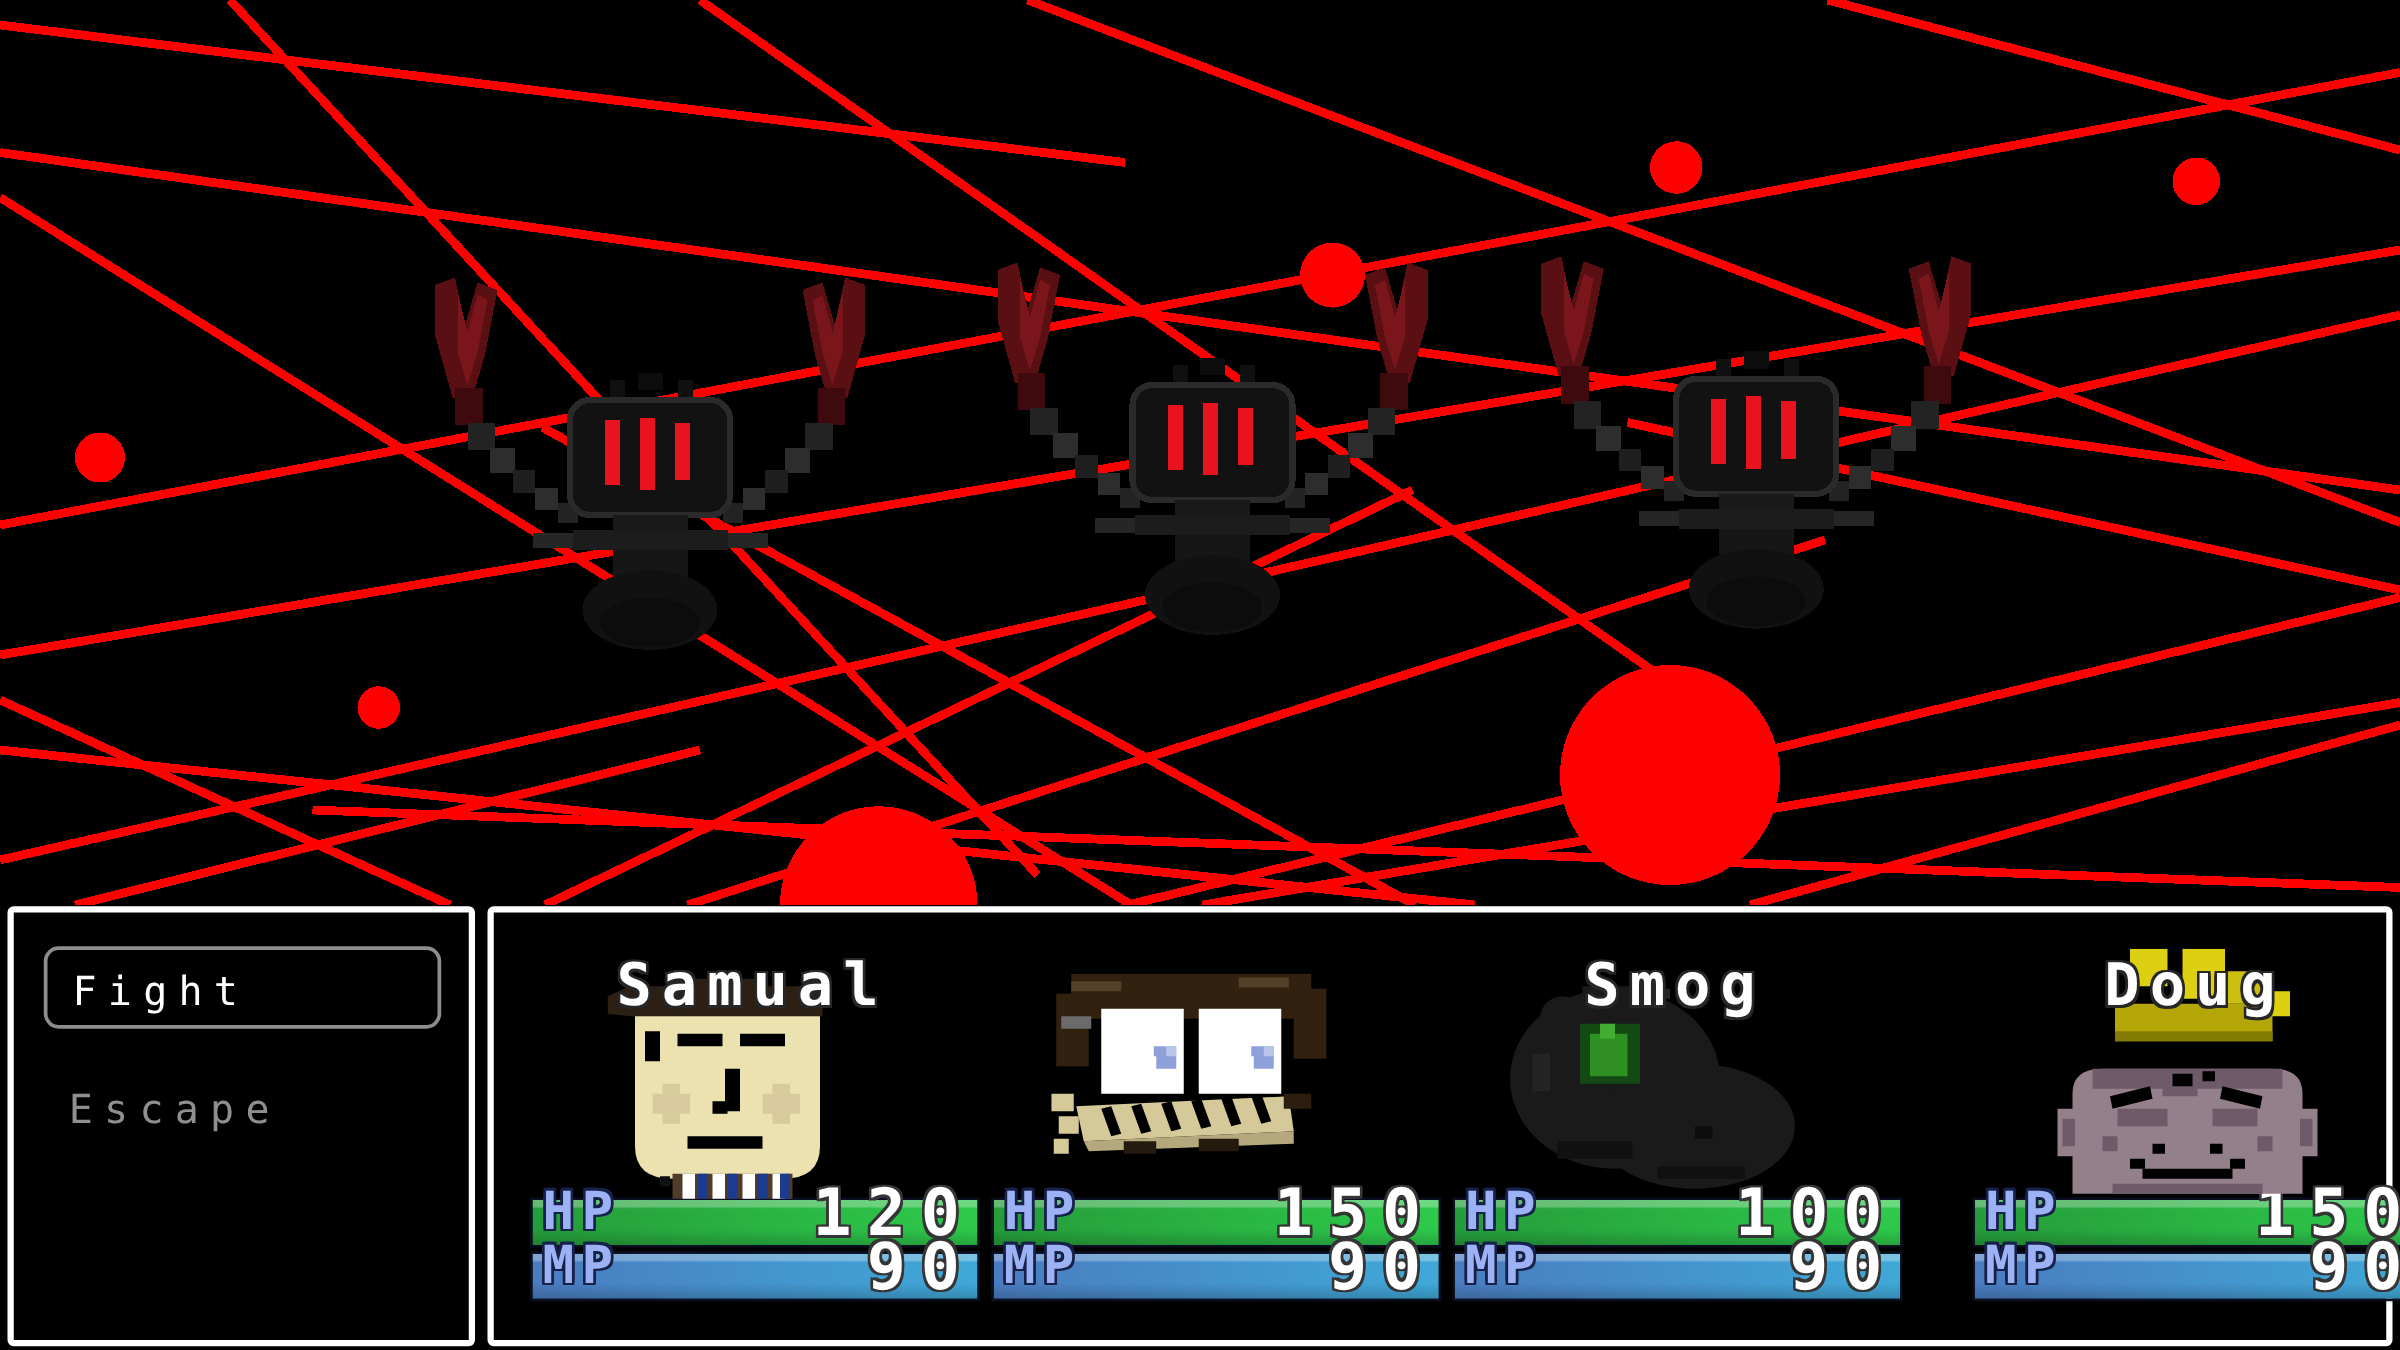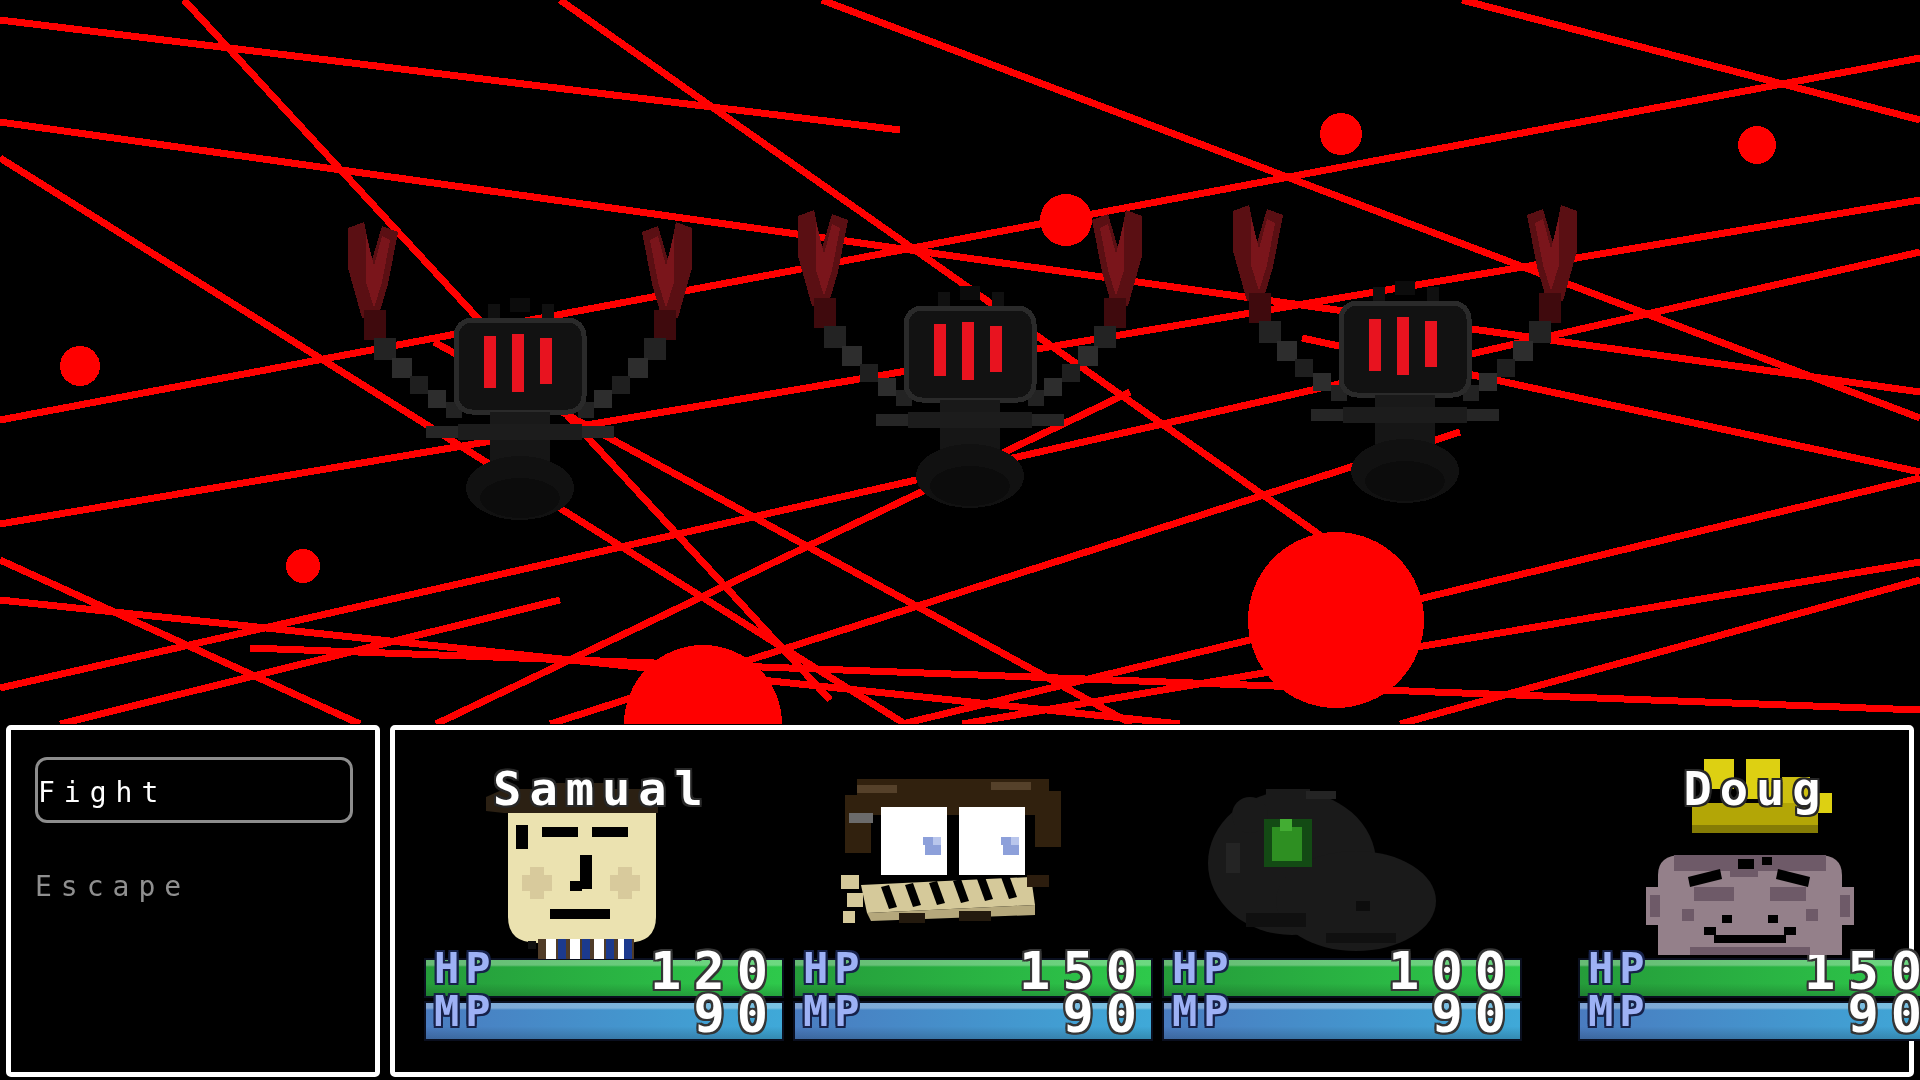--- a/index.html
+++ b/index.html
@@ -5,21 +5,21 @@
   html,body{margin:0;padding:0;background:#000;}
   #stage{position:relative;width:1920px;height:1080px;background:#000;overflow:hidden;
          font-family:"DejaVu Sans Mono",monospace;}
   #battlefield{position:absolute;left:0;top:0;width:1920px;height:724px;}
   
   .win{position:absolute;top:725px;height:352px;background:#000;border:5px solid #fff;
        border-radius:5px;box-sizing:border-box;}
   #command-window{left:6px;width:374px;}
   #party-window{left:390px;width:1524px;}
   .menu-item{position:absolute;left:24px;width:318px;height:66px;color:#fff;
-             font-size:28px;letter-spacing:9px;line-height:66px;
+             font-size:32px;letter-spacing:9px;line-height:66px;padding-left:20px;
              box-sizing:border-box;white-space:nowrap;}
   .menu-item.selected{border:3px solid #8d8d8d;border-radius:12px;}
   .menu-item.dim{color:#8f8f8f;}
   
   .member{position:absolute;top:725px;width:356px;height:352px;}
   .member .name{position:absolute;left:-40px;right:-40px;top:40px;text-align:center;
         color:#fff;font-size:47px;font-weight:bold;letter-spacing:8px;z-index:3;
         line-height:1;white-space:nowrap;
         text-shadow:2px 0 0 #272727,-2px 0 0 #272727,0 2px 0 #272727,0 -2px 0 #272727,
                     2px 2px 0 #272727,-2px -2px 0 #272727,2px -2px 0 #272727,-2px 2px 0 #272727;}
@@ -271,20 +271,21 @@
         <span class="glabel" style="color: rgb(157, 177, 245);">HP</span>
         <span class="gvalue">150</span>
       </div>
       <div class="gauge mp" style="background: linear-gradient(rgba(255, 255, 255, 0.3) 0px, rgba(255, 255, 255, 0.3) 5px, rgba(255, 255, 255, 0) 7px, rgba(0, 0, 0, 0) 65%, rgba(0, 0, 0, 0.18) 100%), linear-gradient(90deg, rgb(74, 124, 192), rgb(63, 169, 216));">
         <span class="glabel" style="color: rgb(157, 177, 245);">MP</span>
         <span class="gvalue">90</span>
       </div>
     </div>
 
     <div class="member" style="left: 1162px;">
+      <div class="name">Smog</div>
       <svg class="portrait" width="232" height="172" style="left: 44px; top: 58px;">
         <use href="#pt-smog"></use>
       </svg>
       <div class="gauge hp" style="background: linear-gradient(rgba(255, 255, 255, 0.3) 0px, rgba(255, 255, 255, 0.3) 5px, rgba(255, 255, 255, 0) 7px, rgba(0, 0, 0, 0) 65%, rgba(0, 0, 0, 0.18) 100%), linear-gradient(90deg, rgb(37, 156, 58), rgb(46, 201, 75));">
         <span class="glabel" style="color: rgb(157, 177, 245);">HP</span>
         <span class="gvalue">100</span>
       </div>
       <div class="gauge mp" style="background: linear-gradient(rgba(255, 255, 255, 0.3) 0px, rgba(255, 255, 255, 0.3) 5px, rgba(255, 255, 255, 0) 7px, rgba(0, 0, 0, 0) 65%, rgba(0, 0, 0, 0.18) 100%), linear-gradient(90deg, rgb(74, 124, 192), rgb(63, 169, 216));">
         <span class="glabel" style="color: rgb(157, 177, 245);">MP</span>
         <span class="gvalue">90</span>

